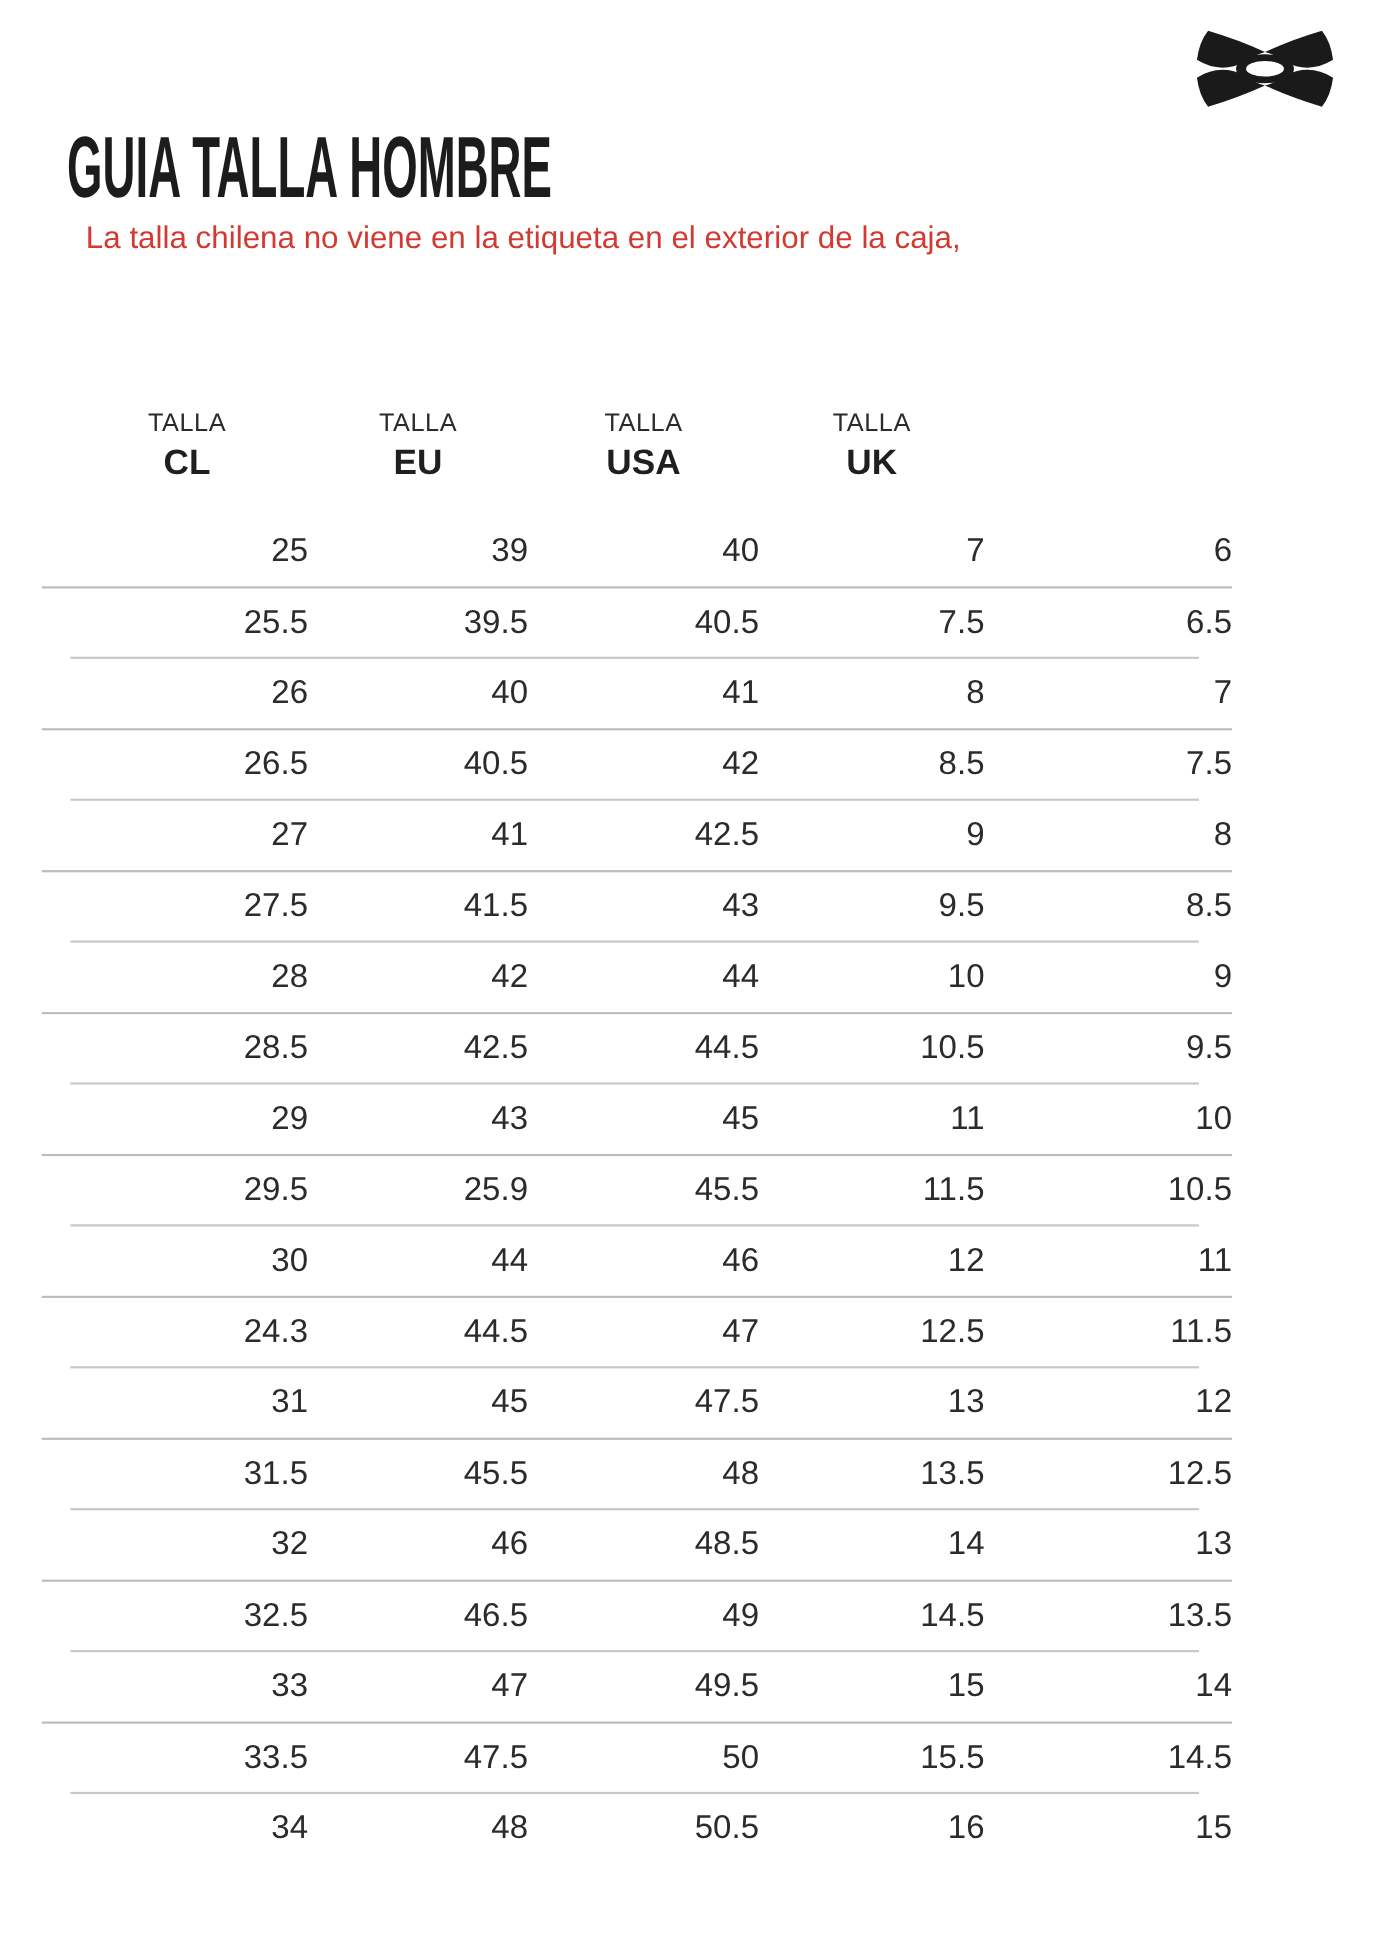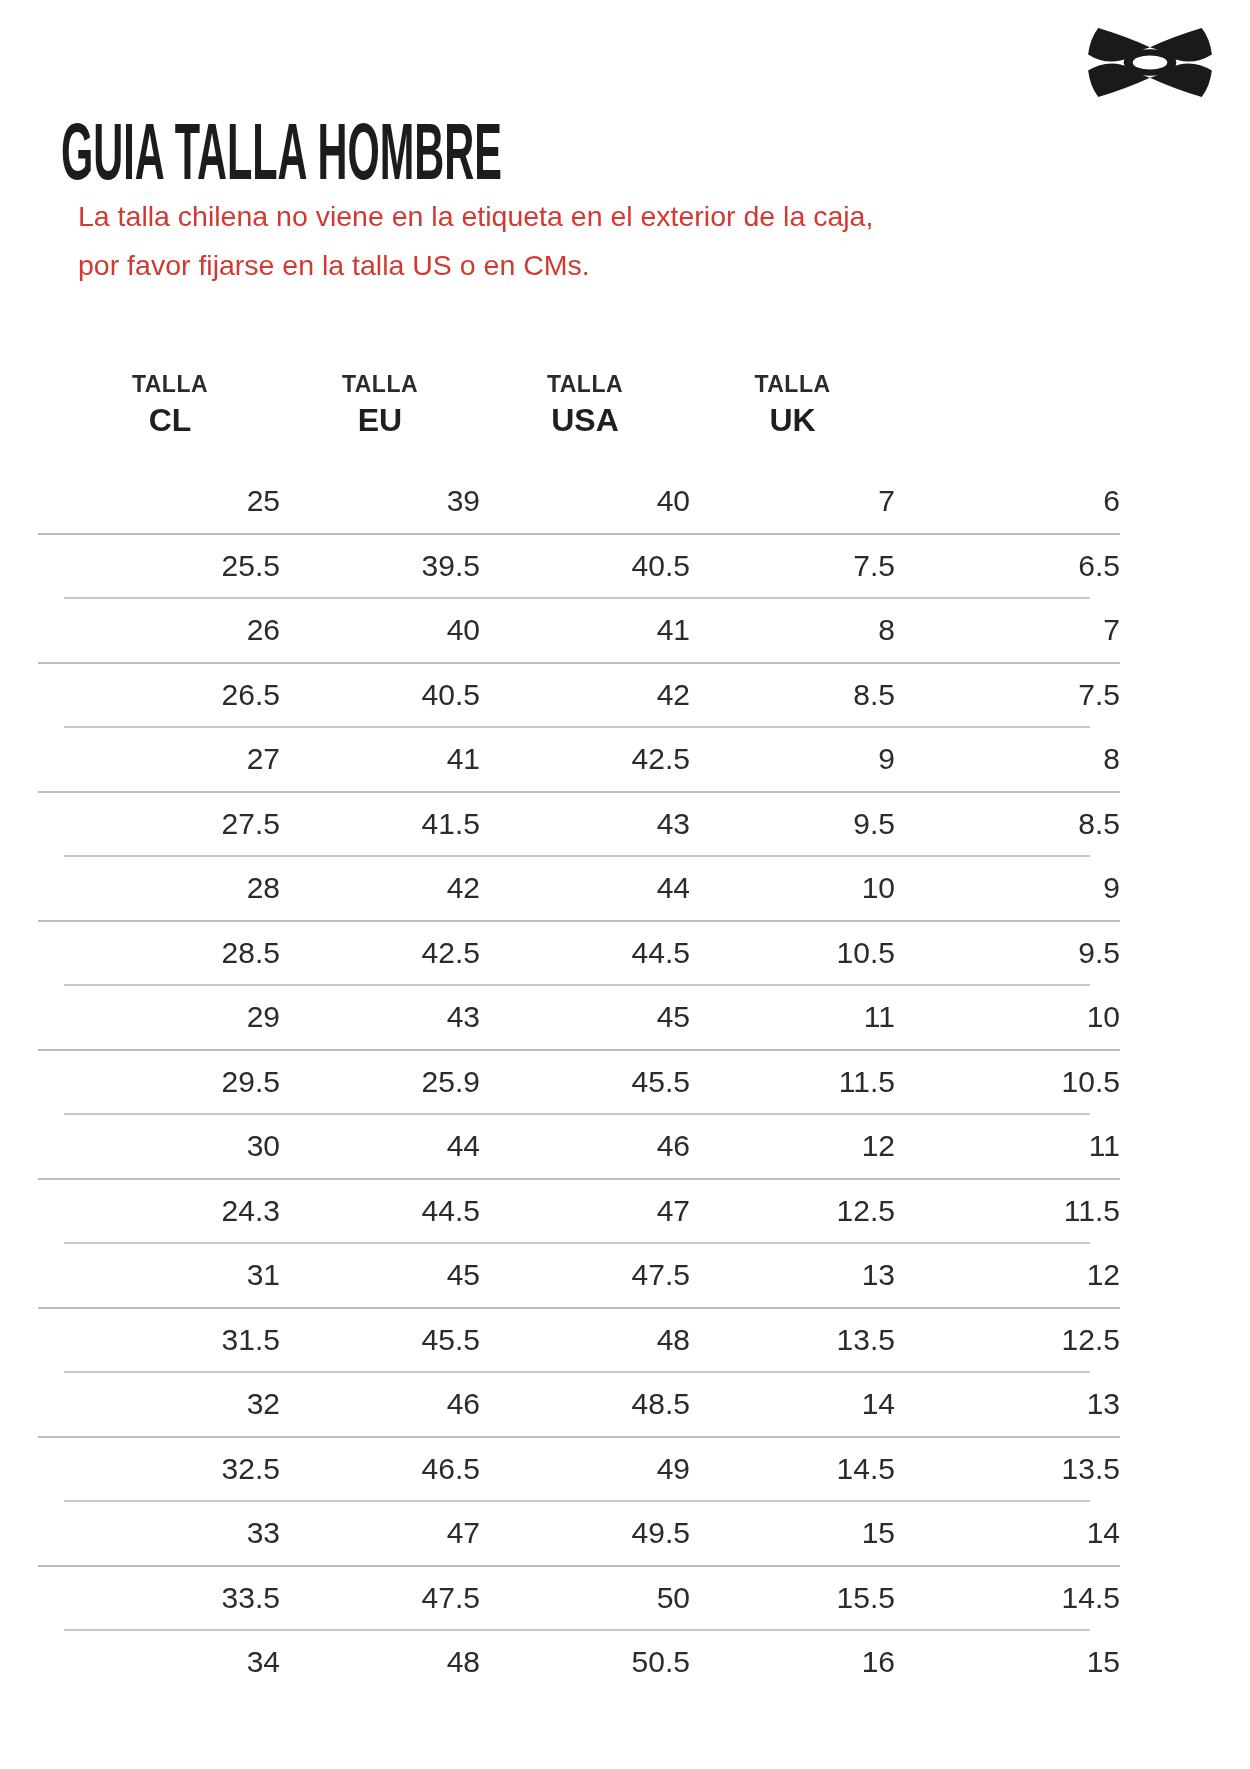--- a/index.html
+++ b/index.html
@@ -55,21 +55,21 @@
   .th {
     display: flex;
     flex-direction: column;
     justify-content: flex-end;
     align-items: center;
     padding-bottom: 33px;
   }
   .th .talla {
     font-size: 23px;
     line-height: 26px;
-    font-weight: 700;
+    font-weight: 400;
     letter-spacing: 0.5px;
     color: #2b2b2b;
     margin-bottom: 6px;
     min-height: 26px;
   }
   .th .code {
     font-size: 32px;
     line-height: 34px;
     font-weight: 700;
     color: #1f1f1f;
@@ -101,21 +101,20 @@
     <path d="M113,69 Q86,61 62,50 Q73,47 80,41 Q102,30 123,43 Q121,59 113,69 Z"></path>
     <ellipse cx="62" cy="35" rx="26" ry="13"></ellipse>
   </g>
   <ellipse cx="62" cy="35" rx="17" ry="7" fill="#ffffff"></ellipse>
 </svg>
 
 <div class="page-title">GUIA TALLA HOMBRE</div>
 
 <div class="note" style="color: rgb(210, 58, 49);">
   <div>La talla chilena no viene en la etiqueta en el exterior de la caja,</div>
-  <div>por favor fijarse en la talla US o en CMs.</div>
 </div>
 
 <div class="size-table">
   <div class="thead">
     <div class="th">
       <div class="talla">TALLA</div>
       <div class="code">CL</div>
     </div>
     <div class="th">
       <div class="talla">TALLA</div>

